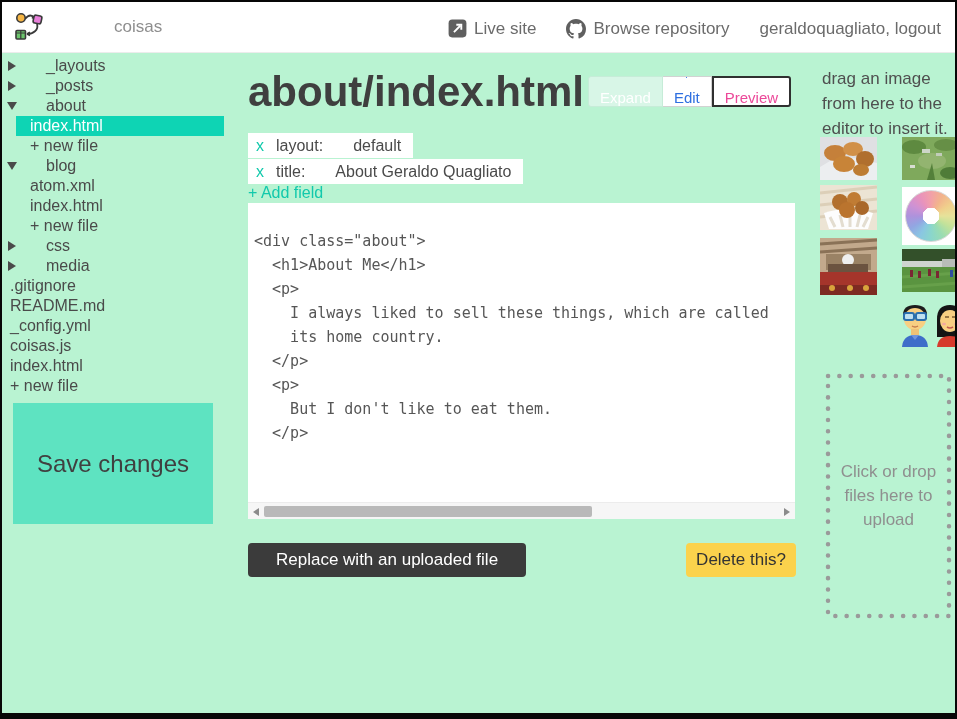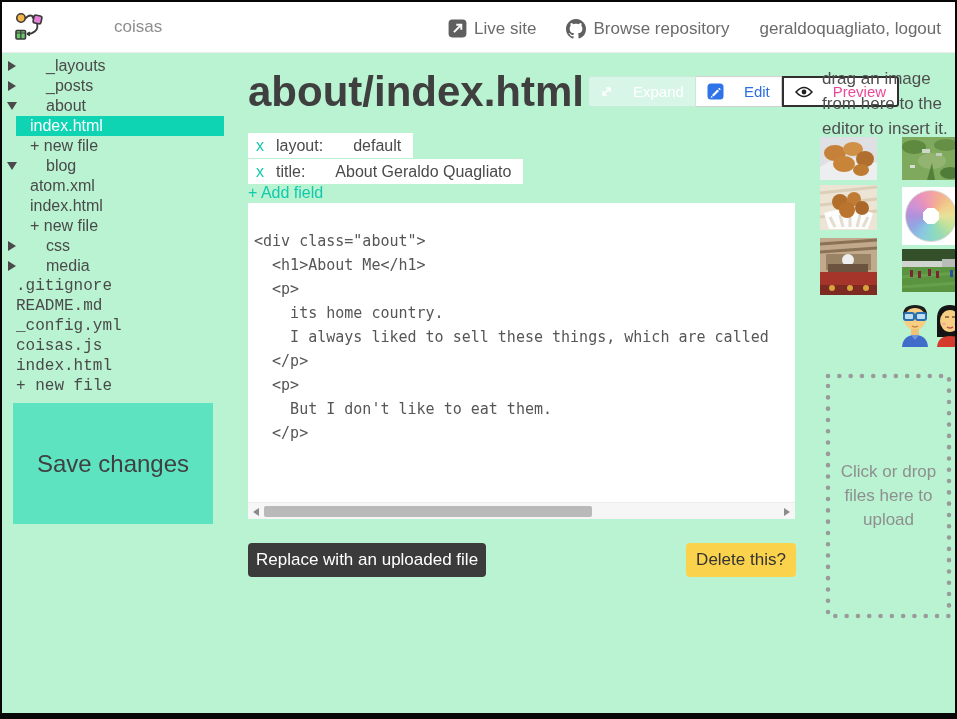--- a/index.html
+++ b/index.html
@@ -18,51 +18,51 @@
            font-size:17px; color:#8e8e8e;margin-left:48px; }
   .toplinks { position:absolute; right:14px; top:0; height:53px; display:flex; align-items:center;
               gap:30px; font-size:17px; color:#6b6b6b; }
   .toplink { display:flex; align-items:center; gap:7px; cursor:pointer; }
   
   .tree { position:absolute; left:0; top:54px; width:240px; font-size:16px; color:#4a4a4a; }
   .trow { height:20px; display:flex; align-items:center; cursor:pointer; white-space:nowrap;gap:28px; }
   .trow .tribox { width:13px; margin-left:3px; display:flex; align-items:center; justify-content:center; }
   .tri-r { width:0; height:0; border-left:8px solid #4a4a4a; border-top:5px solid transparent; border-bottom:5px solid transparent; }
   .tri-d { width:0; height:0; border-top:8px solid #4a4a4a; border-left:5px solid transparent; border-right:5px solid transparent; }
-  .lvl0f { padding-left:14px;font-family:Liberation Mono, monospace; }
+  .lvl0f { padding-left:8px; }
   .lvl1  { padding-left:28px; }
   .trow.sel { background:#0ed4b4; color:#fff; margin-left:14px; margin-right:18px; padding-left:14px; }
   .savebtn { position:absolute; left:11px; top:401px; width:200px; height:121px;
              background:#5ee3c1; color:#404040; font-size:24px; border:none; cursor:pointer;
              font-family:"Liberation Sans",sans-serif; }
   
   .pagetitle { position:absolute; left:246px; top:66px; font-size:42px; font-weight:bold; color:#3f3f3f; }
   .modes { position:absolute; left:586px; top:74px; display:flex; height:31px; }
-  .mode { display:flex; align-items:center; gap:20px; font-size:15px; padding:0 11px; cursor:pointer;
-          background:#fff; border:1px solid #d2d2d2; }
+  .mode { display:flex; align-items:center; gap:11px; font-size:15px; padding:0 11px; cursor:pointer;
+          background:#fff; border:1px solid #d2d2d2;flex-direction:column; }
   .mode.expand { background:#d8f6e7; color:#fff; border:1px solid #c6ecd8; border-radius:3px 0 0 3px; }
   .mode.edit { color:#2e6fe0; border-left:none; }
   .mode.preview { color:#ec4899; border:2px solid #303030; border-radius:0 3px 3px 0; }
   .field-row { position:absolute; left:246px; height:25px; display:inline-flex; align-items:center;
                background:#fff; padding:0 12px 0 8px; font-size:16px; color:#4a4a4a; white-space:nowrap; }
   .fx { color:#12c9ac; margin-right:12px; cursor:pointer; }
   .fkey { margin-right:30px; }
   .addfield { position:absolute; left:246px; top:182px; color:#12c9ac; font-size:16px; cursor:pointer; }
   .codebox { position:absolute; left:246px; top:201px; width:547px; height:316px; background:#fff; overflow:hidden; }
   .codelines { padding:26px 0 0 6px; font-family:"DejaVu Sans Mono", monospace; font-size:15px;
                line-height:24px; color:#565656; }
   .cl { white-space:pre; }
   .hscroll { position:absolute; left:0; bottom:0; width:100%; height:17px; background:#f6f6f6;
              border-top:1px solid #ececec; }
   .hthumb { position:absolute; left:16px; top:3px; width:328px; height:11px; background:#b9b9b9; border-radius:2px; }
   .arr { position:absolute; top:5px; width:0; height:0; }
   .arr.l { left:5px; border-right:6px solid #8b8b8b; border-top:4px solid transparent; border-bottom:4px solid transparent; }
   .arr.r { right:5px; border-left:6px solid #8b8b8b; border-top:4px solid transparent; border-bottom:4px solid transparent; }
   .replacebtn { position:absolute; left:246px; top:541px; height:34px; background:#3b3b3b; color:#fff;
-                font-size:17px; border:none; border-radius:4px; padding:0 8px; cursor:pointer;
+                font-size:17px; border:none; border-radius:4px; padding:0 28px; cursor:pointer;
                 font-family:"Liberation Sans",sans-serif; }
   .deletebtn { position:absolute; left:684px; top:541px; width:110px; height:34px; background:#fbd24c;
                color:#333; font-size:17px; border:none; border-radius:4px; cursor:pointer;
                font-family:"Liberation Sans",sans-serif; }
   
   .hint { position:absolute; left:820px; top:64px; width:140px; font-size:17px; line-height:25px; color:#4f4f4f; }
   .thumb { position:absolute; cursor:grab; display:block; }
   .wheelbox { position:absolute; left:900px; top:185px; width:57px; height:58px; background:#fff;
               display:flex; align-items:center; justify-content:center; cursor:grab; }
   .wheel { width:52px; height:52px; border-radius:50%;
@@ -223,22 +223,22 @@
     <span class="fkey">title:</span>
     <span>About Geraldo Quagliato</span>
   </div>
   <div class="addfield">+ Add field</div>
 
   <div class="codebox">
     <div class="codelines">
       <div class="cl">&lt;div class="about"&gt;</div>
       <div class="cl">  &lt;h1&gt;About Me&lt;/h1&gt;</div>
       <div class="cl">  &lt;p&gt;</div>
+      <div class="cl">    I always liked to sell these things, which are called</div>
       <div class="cl">    its home country.</div>
-      <div class="cl">    I always liked to sell these things, which are called</div>
       <div class="cl">  &lt;/p&gt;</div>
       <div class="cl">  &lt;p&gt;</div>
       <div class="cl">    But I don't like to eat them.</div>
       <div class="cl">  &lt;/p&gt;</div>
     </div>
     <div class="hscroll">
       <span class="arr l"></span>
       <span class="arr r"></span>
       <div class="hthumb"></div>
     </div>

